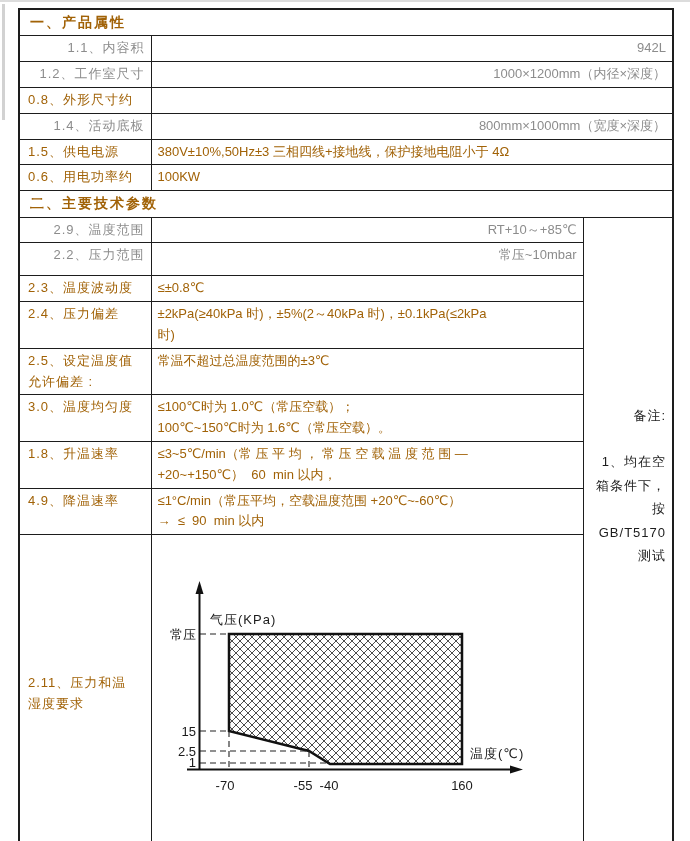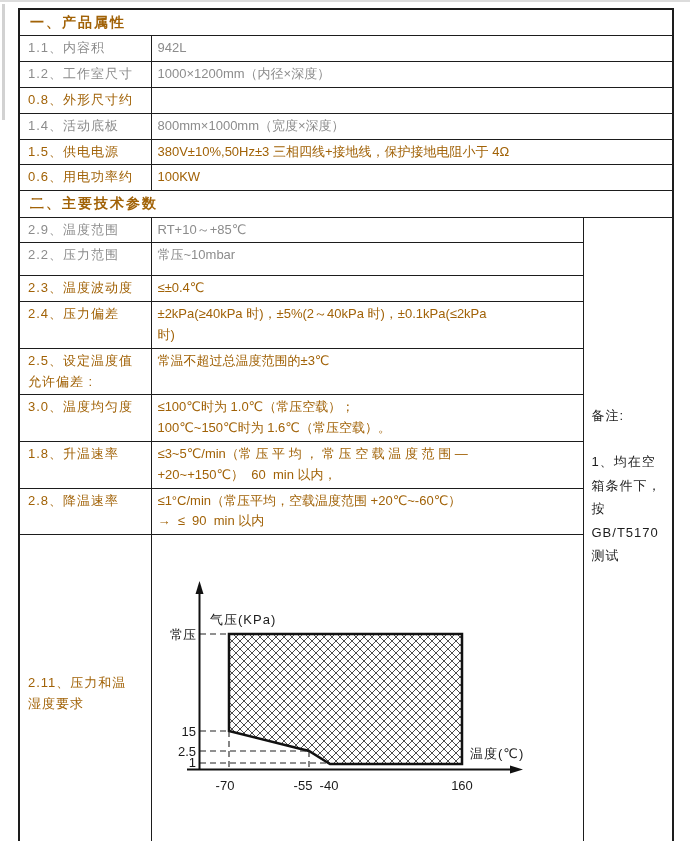--- a/index.html
+++ b/index.html
@@ -11,21 +11,21 @@
 
   table.spec { position:absolute; left:18px; top:8px; width:654px;
                border-collapse:collapse; table-layout:fixed;
                border:2px solid #1d1d1d; }
   col.c1 { width:132px; } col.c2 { width:432px; } col.c3 { width:90px; }
   td { border:1px solid #1d1d1d; vertical-align:top; padding:2px 6px;
        font-size:13px; color:#a16207; line-height:1.6; white-space:pre-wrap;
        overflow:hidden; }
   td.lab { padding-left:8px; letter-spacing:1px; }
   tr.sec td { font-weight:bold; font-size:14px; letter-spacing:2px; padding-left:10px; padding-top:1px; }
-  tr.muted td { color:#8c8c8c; }
+  tr.muted td { color:#8c8c8c;text-align:right; }
   td.vmid { vertical-align:middle; }
   td.remark-cell { vertical-align:top; padding-top:186px; padding-left:8px;
                    line-height:1.8; letter-spacing:1px; }
   td.chart-cell { padding:0; vertical-align:top; }
   svg text { font-family:"Liberation Sans","DejaVu Sans",sans-serif; font-size:13px; fill:#1a1a1a; }
   svg text.axis-title { letter-spacing:1px; }
 </style>
 </head>
 <body>
 
@@ -82,21 +82,21 @@
 按
 GB/T5170
 测试</td>
     </tr>
     <tr class="muted" style="height:33px">
       <td class="lab">2.2、压力范围</td>
       <td>常压~10mbar</td>
     </tr>
     <tr style="height:21px">
       <td class="lab">2.3、温度波动度</td>
-      <td>≤±0.4℃</td>
+      <td>≤±0.8℃</td>
     </tr>
     <tr style="height:45px">
       <td class="lab">2.4、压力偏差</td>
       <td>±2kPa(≥40kPa 时)，±5%(2～40kPa 时)，±0.1kPa(≤2kPa
 时)</td>
     </tr>
     <tr style="height:44px">
       <td class="lab">2.5、设定温度值
 允许偏差 :</td>
       <td>常温不超过总温度范围的±3℃</td>
@@ -105,21 +105,21 @@
       <td class="lab">3.0、温度均匀度</td>
       <td>≤100℃时为 1.0℃（常压空载）；
 100℃~150℃时为 1.6℃（常压空载）。</td>
     </tr>
     <tr style="height:42px">
       <td class="lab">1.8、升温速率</td>
       <td>≤3~5℃/min（常 压 平 均 ， 常 压 空 载 温 度 范 围 —
 +20~+150℃）  60  min 以内，</td>
     </tr>
     <tr style="height:43px">
-      <td class="lab">2.8、降温速率</td>
+      <td class="lab">4.9、降温速率</td>
       <td>≤1°C/min（常压平均，空载温度范围 +20℃~-60℃）
 →  ≤  90  min 以内</td>
     </tr>
 
     <tr style="height:249px">
       <td class="lab vmid">2.11、压力和温
 湿度要求</td>
       <td class="chart-cell">
         <svg width="432" height="249" viewBox="0 0 432 249">
           <defs>

